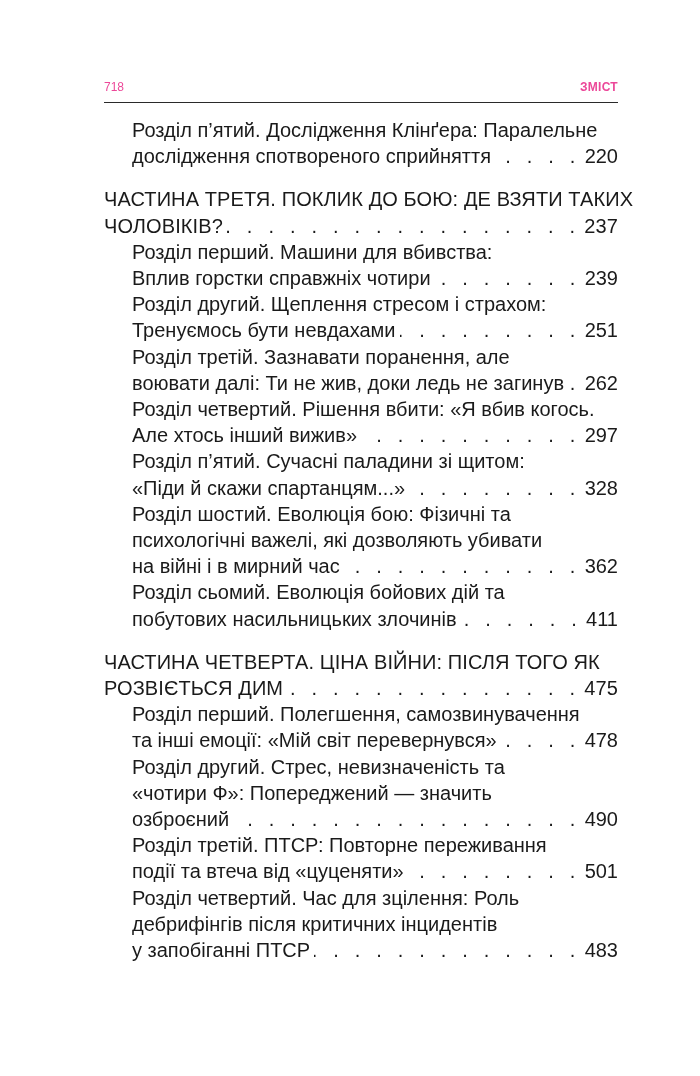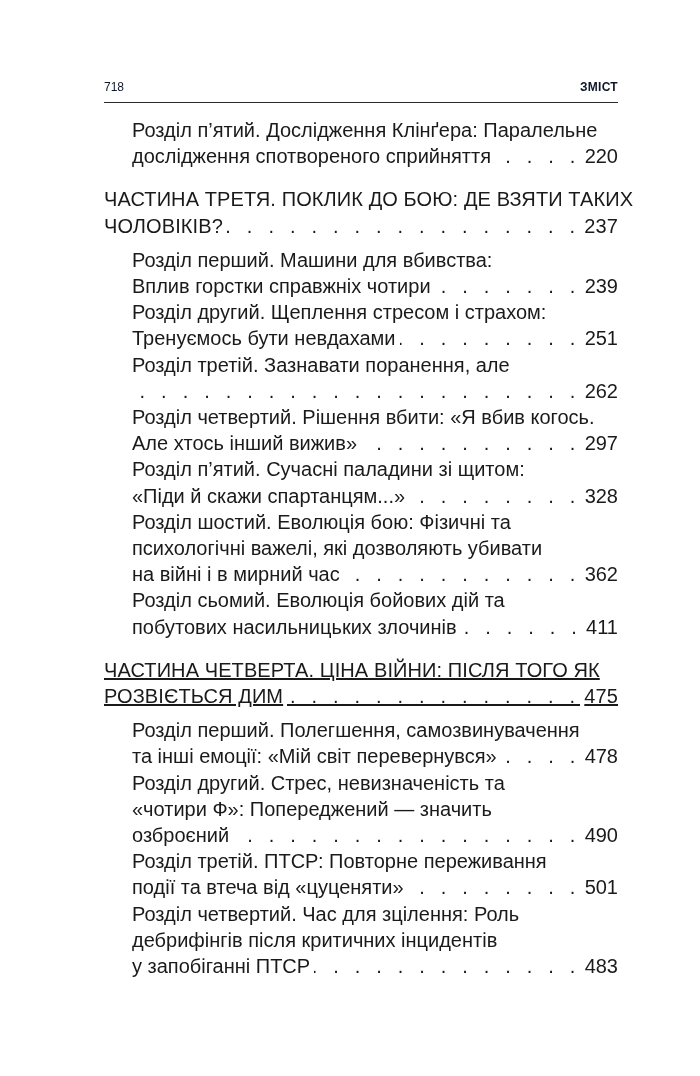--- a/index.html
+++ b/index.html
@@ -3,37 +3,37 @@
 <meta charset="utf-8">
 <style>
   html, body { margin: 0; padding: 0; }
   body {
     width: 700px; height: 1076px; background: #ffffff; position: relative; overflow: hidden;
     font-family: "Liberation Sans", "DejaVu Sans", sans-serif; color: #1a1a1a;
   }
   .running-head {
     position: absolute; left: 104px; width: 514px; top: 78px; height: 24px;
     border-bottom: 1px solid #2a2a2a;
-    font-size: 12px; color: #0f172a;
+    font-size: 12px; color: #ec4899;
   }
   .running-head .folio { position: absolute; left: 0; top: 2px; }
   .running-head .title { position: absolute; right: 0; top: 2px; letter-spacing: 0.3px; font-weight: bold; }
   .toc { position: absolute; left: 104px; width: 514px; top: 117px; }
   .entry { font-size: 20px; line-height: 26.2px; }
   .entry.chapter { padding-left: 28px; }
   .entry.part { margin-top: 17px; letter-spacing: 0.1px; }
   .entry .line { display: block; white-space: nowrap; }
   .entry .last { display: flex; align-items: flex-end; }
   .entry .last .txt { white-space: nowrap; flex: 0 0 auto; }
   .entry .last .leader {
     flex: 1 1 auto; overflow: hidden; white-space: nowrap;
     margin: 0 4px; letter-spacing: 5.2px; text-align: right; direction: rtl;
   }
   .entry .last .page { flex: 0 0 auto; }
-  .part + .chapter { margin-top: 8px; }
+  .part + .chapter { margin-top: 0; }
 </style>
 </head>
 <body>
 
 <div class="running-head">
   <span class="folio">718</span>
   <span class="title">ЗМІСТ</span>
 </div>
 
 <div class="toc" id="toc">
@@ -65,20 +65,21 @@
       <span class="line">Розділ другий.  Щеплення стресом і страхом:</span>
       <span class="line last">
         <span class="txt">Тренуємось бути невдахами</span>
         <span class="leader"> . . . . . . . . . . . . . . . . . . . . . . . . . . . . . . . . . . . . . . . . . . . . . . . . . . . . . . . . . . . . . . . . .</span>
         <span class="page">251</span>
       </span>
     </div>
     <div class="entry chapter">
       <span class="line">Розділ третій.  Зазнавати поранення, але</span>
       <span class="line last">
+        <span class="txt">воювати далі: Ти не жив, доки ледь не загинув</span>
         <span class="leader"> . . . . . . . . . . . . . . . . . . . . . . . . . . . . . . . . . . . . . . . . . . . . . . . . . . . . . . . . . . . . . . . . .</span>
         <span class="page">262</span>
       </span>
     </div>
     <div class="entry chapter">
       <span class="line">Розділ четвертий.  Рішення вбити: «Я вбив когось.</span>
       <span class="line last">
         <span class="txt">Але хтось інший вижив»</span>
         <span class="leader"> . . . . . . . . . . . . . . . . . . . . . . . . . . . . . . . . . . . . . . . . . . . . . . . . . . . . . . . . . . . . . . . . .</span>
         <span class="page">297</span>
@@ -102,21 +103,21 @@
       </span>
     </div>
     <div class="entry chapter">
       <span class="line">Розділ сьомий.  Еволюція бойових дій та</span>
       <span class="line last">
         <span class="txt">побутових насильницьких злочинів</span>
         <span class="leader"> . . . . . . . . . . . . . . . . . . . . . . . . . . . . . . . . . . . . . . . . . . . . . . . . . . . . . . . . . . . . . . . . .</span>
         <span class="page">411</span>
       </span>
     </div>
-    <div class="entry part" style="margin-top: 17px; text-decoration: underline;">
+    <div class="entry part" style="margin-top: 17px;">
       <span class="line">ЧАСТИНА ЧЕТВЕРТА.  ЦІНА ВІЙНИ: ПІСЛЯ ТОГО ЯК</span>
       <span class="line last">
         <span class="txt">РОЗВІЄТЬСЯ ДИМ</span>
         <span class="leader"> . . . . . . . . . . . . . . . . . . . . . . . . . . . . . . . . . . . . . . . . . . . . . . . . . . . . . . . . . . . . . . . . .</span>
         <span class="page">475</span>
       </span>
     </div>
     <div class="entry chapter">
       <span class="line">Розділ перший.  Полегшення, самозвинувачення</span>
       <span class="line last">

